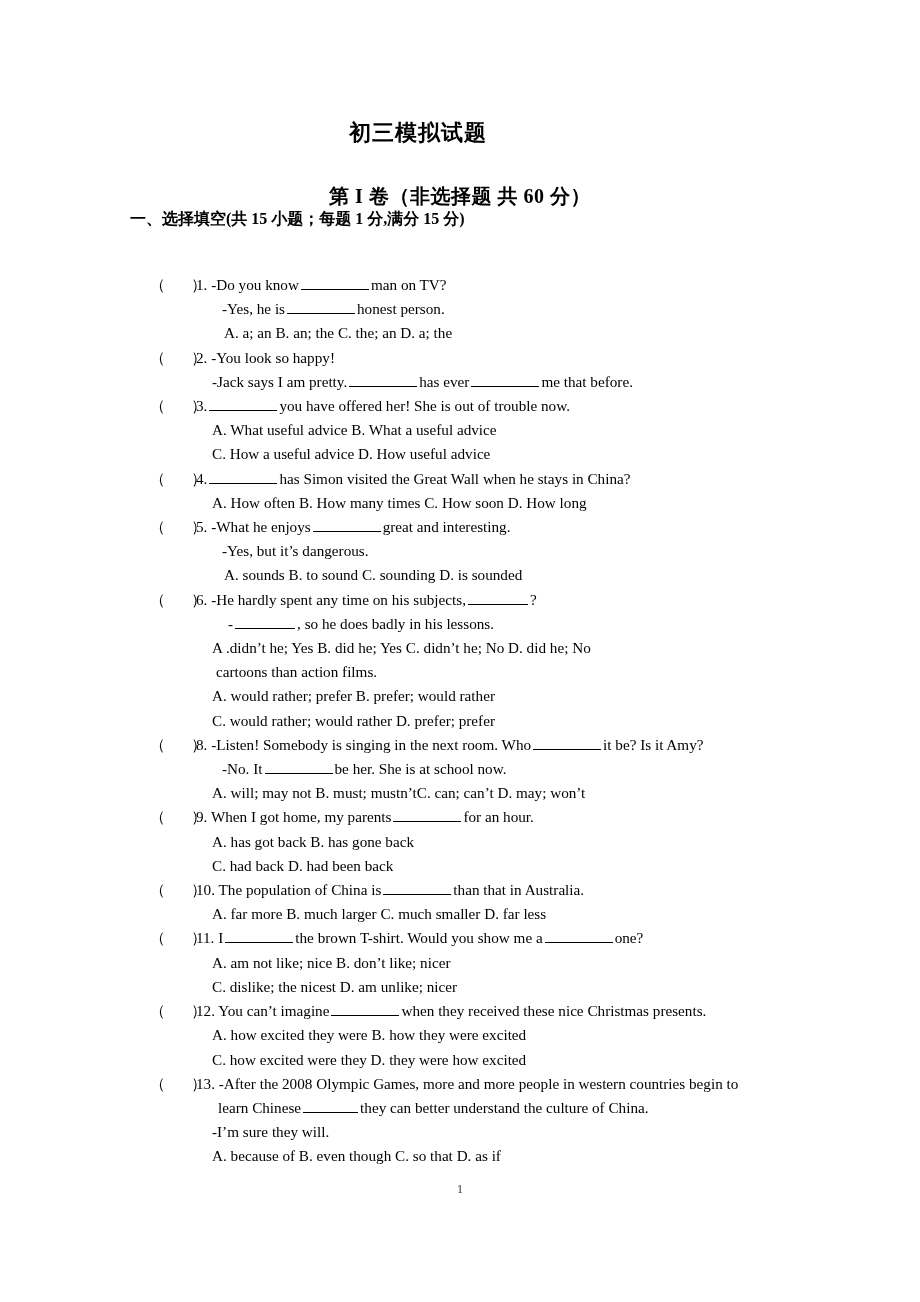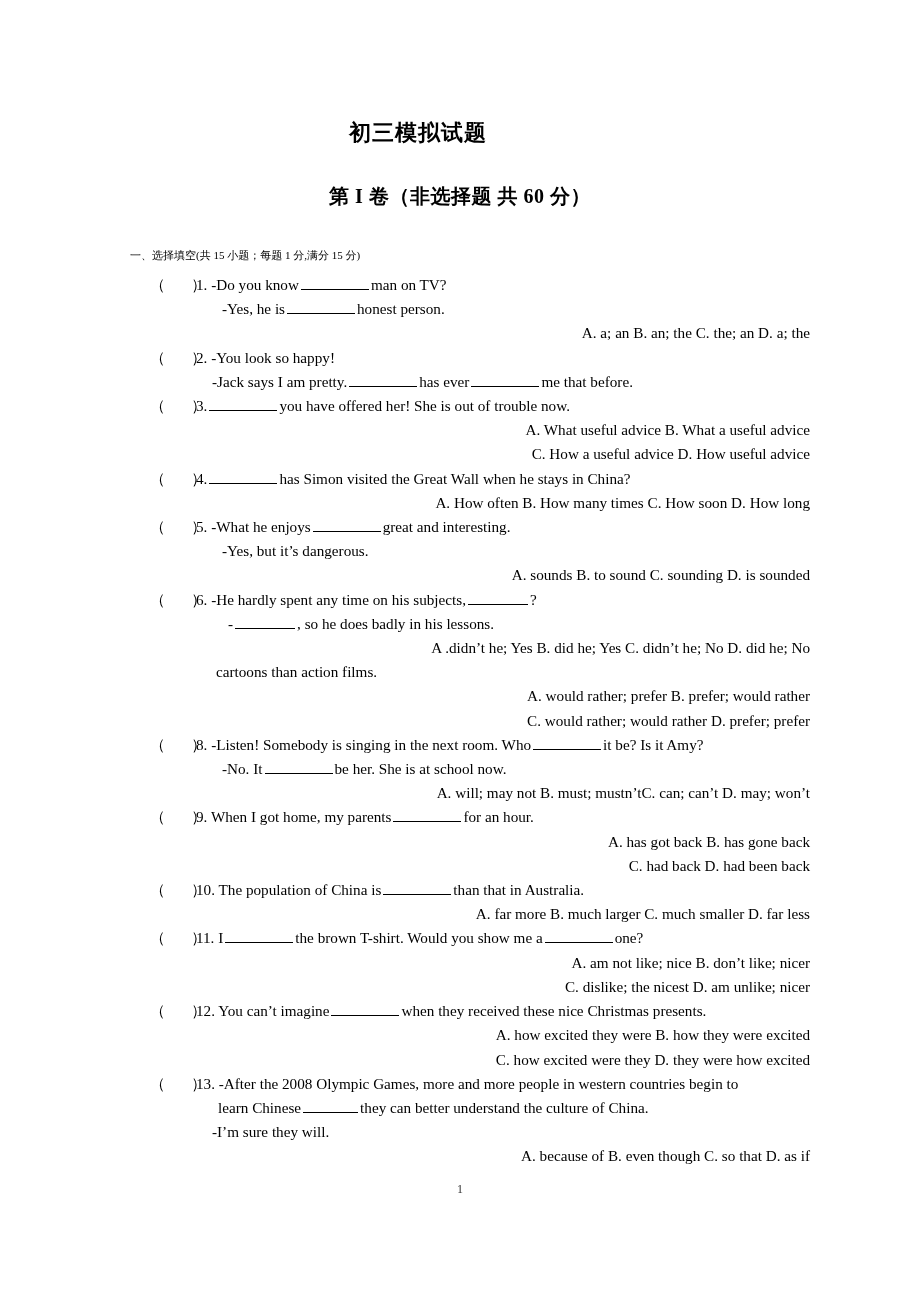--- a/index.html
+++ b/index.html
@@ -46,24 +46,23 @@
     text-align: center;
     font-size: 20px;
     font-weight: bold;
     letter-spacing: 0.5px;
   }
 
   .section-heading {
     position: absolute;
     left: 130px;
     top: 209px;
-    font-size: 11px;
-    font-weight: normal;
+    font-size: 16px;
+    font-weight: bold;
     white-space: nowrap;
-    margin-top: 39px;
   }
 
   
   .qbody {
     position: absolute;
     left: 150px;
     top: 232px;
     width: 660px;
     font-size: 15.2px;
     line-height: 24.2px;
@@ -83,21 +82,21 @@
   .mark {
     display: inline-block;
     width: 46px;
     text-align: left;
     font-size: 15.2px;
   }
   .mark .p-open { margin-right: 26px; }
 
   
   .ind-dash   { padding-left: 72px; }   
-  .ind-opt    { padding-left: 62px; text-align: right; }   
+  .ind-opt    { padding-left: 62px; }   
   .ind-cont   { padding-left: 66px; }   
 
   .blank {
     display: inline-block;
     border-bottom: 1px solid #000;
     height: 0.95em;
     vertical-align: baseline;
     margin: 0 2px;
   }
   .blank.b1 { width: 68px; }

